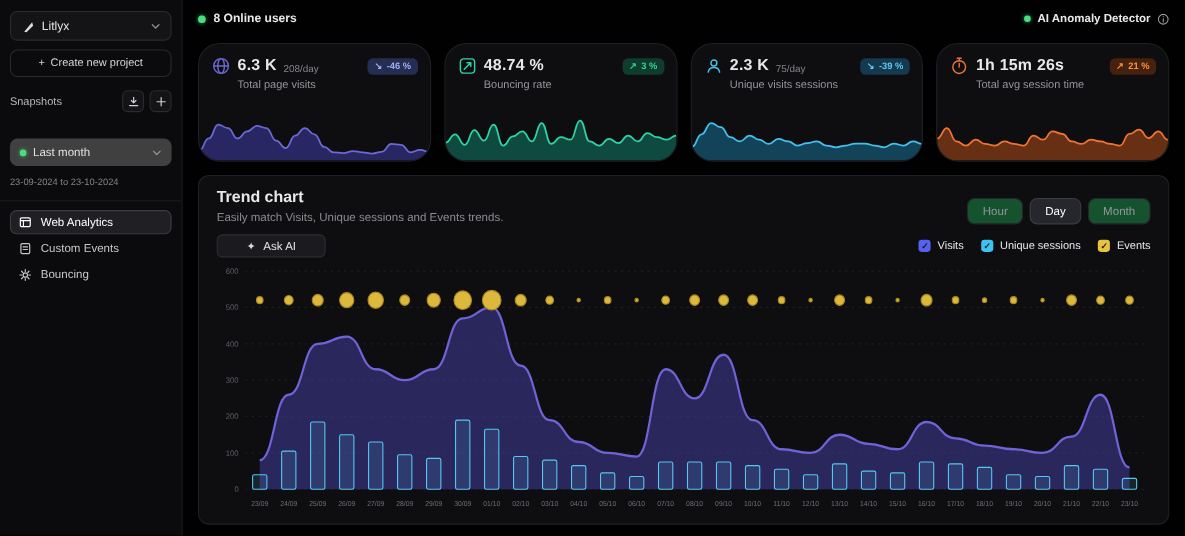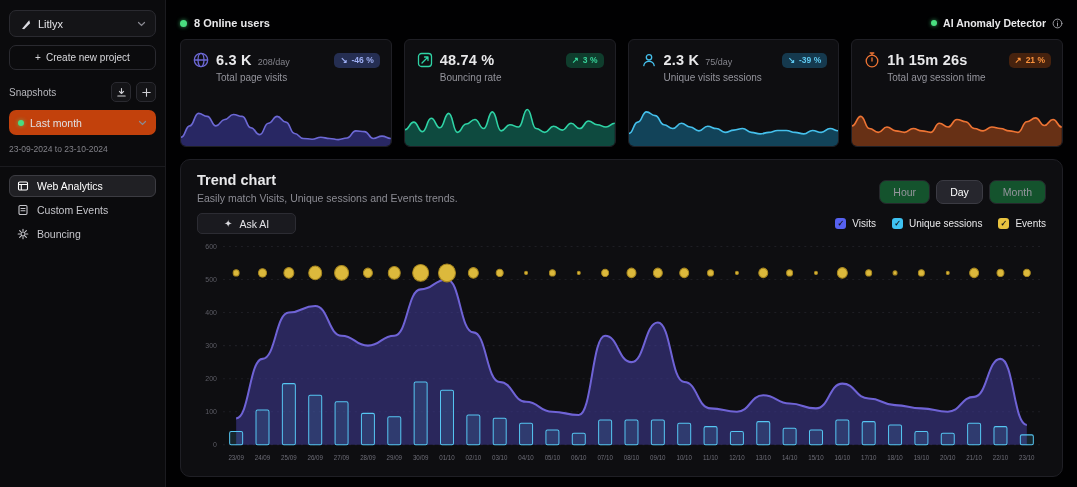--- a/index.html
+++ b/index.html
@@ -8,37 +8,37 @@
   
   .sidebar{width:166px;min-width:166px;height:100%;background:#0b0b0d;border-right:1px solid #1b1b1f;padding:10px 9px}
   .proj-select{display:flex;align-items:center;gap:7px;height:27px;background:#141417;border:1px solid #2a2a30;border-radius:7px;padding:0 9px;cursor:pointer}
   .proj-name{font-size:11px;color:#e4e4e8}
   .chev{margin-left:auto;display:flex}
   .create-btn{display:flex;align-items:center;justify-content:center;gap:5px;width:100%;height:25px;margin-top:8px;background:transparent;border:1px solid #2a2a30;border-radius:7px;color:#d8d8dc;font-size:10px;cursor:pointer;font-family:inherit}
   .snap-row{display:flex;align-items:center;margin-top:12px}
   .snap-label{font-size:10px;color:#b8b8bd}
   .snap-btns{margin-left:auto;display:flex;gap:5px}
   .snap-btns button{width:20px;height:20px;background:#141417;border:1px solid #2a2a30;border-radius:5px;color:#cfcfd4;display:flex;align-items:center;justify-content:center;cursor:pointer}
-  .snap-select{display:flex;align-items:center;gap:6px;height:25px;margin-top:8px;background:#c2410c;border-radius:7px;padding:0 9px;font-size:10.5px;color:#e0e0e4;cursor:pointer}
+  .snap-select{display:flex;align-items:center;gap:6px;height:25px;margin-top:24px;background:#404040;border-radius:7px;padding:0 9px;font-size:10.5px;color:#e0e0e4;cursor:pointer}
   .dot{width:7px;height:7px;border-radius:50%;background:#4ade80;box-shadow:0 0 4px rgba(74,222,128,.7)}
   .dot.sm{width:6px;height:6px}
   .date-range{margin-top:9px;text-align:left;font-size:8.5px;color:#828289}
   .divider{height:1px;background:#1b1b1f;margin:12px -9px 8px}
   .nav-item{display:flex;align-items:center;gap:8px;height:22px;padding:0 7px;border-radius:6px;font-size:10.5px;color:#c6c6cb;margin-bottom:2px;border:1px solid transparent;cursor:pointer}
   .nav-item.active{background:#202024;border-color:#3c3c42;color:#fff}
   .nav-item svg{flex:none}
   
   .main{flex:1;padding:11px 14px 10px;display:flex;flex-direction:column;min-width:0}
-  .topbar{display:flex;align-items:flex-end;justify-content:space-between;height:18px}
+  .topbar{display:flex;align-items:flex-start;justify-content:space-between;height:18px}
   .online{display:flex;align-items:center;gap:7px;font-size:11px;font-weight:700}
   .anomaly{display:flex;align-items:center;gap:6px;font-size:10.5px;font-weight:700;cursor:pointer}
   .info{color:#9a9aa0;display:flex}
   
   .cards{display:flex;gap:12px;margin-top:10px;height:108px}
-  .card{flex:1;position:relative;background:#0e0e11;border:1px solid #1f1f25;border-radius:6px;overflow:hidden}
+  .card{flex:1;position:relative;background:#0e0e11;border:1px solid #1f1f25;border-radius:20px;overflow:hidden}
   .card-top{display:flex;align-items:center;gap:6px;padding:11px 11px 0}
   .card-icon{color:var(--accent);display:flex}
   .card-value{font-size:14.5px;font-weight:700;letter-spacing:.2px}
   .card-rate{font-size:9px;color:#84848c;margin-top:3px}
   .badge{margin-left:auto;display:flex;align-items:center;gap:4px;font-size:8.5px;font-weight:700;padding:2.5px 6px;border-radius:5px}
   .b-ic{font-style:normal;font-size:8.5px}
   .card-label{font-size:10px;color:#94949c;margin:3px 11px 0 35px}
   .spark{position:absolute;left:0;right:0;bottom:0;width:100%;height:46px;display:block}
   
   .trend{flex:1;margin-top:12px;background:#0e0e11;border:1px solid #1f1f25;border-radius:10px;padding:12px 16px 8px;display:flex;flex-direction:column;min-height:0}

